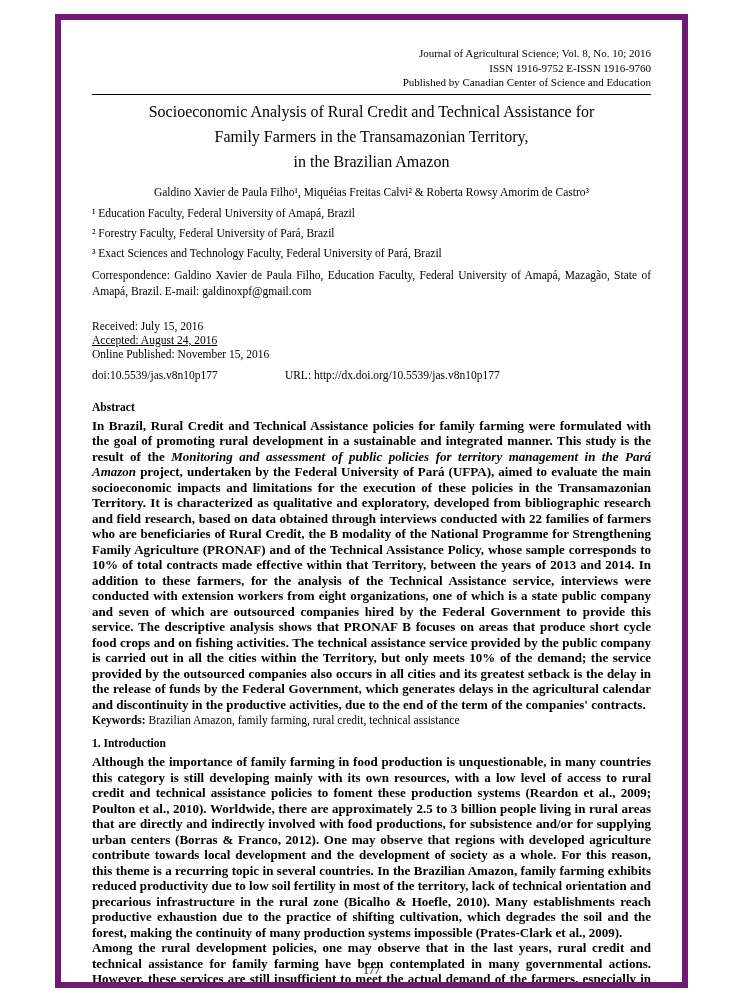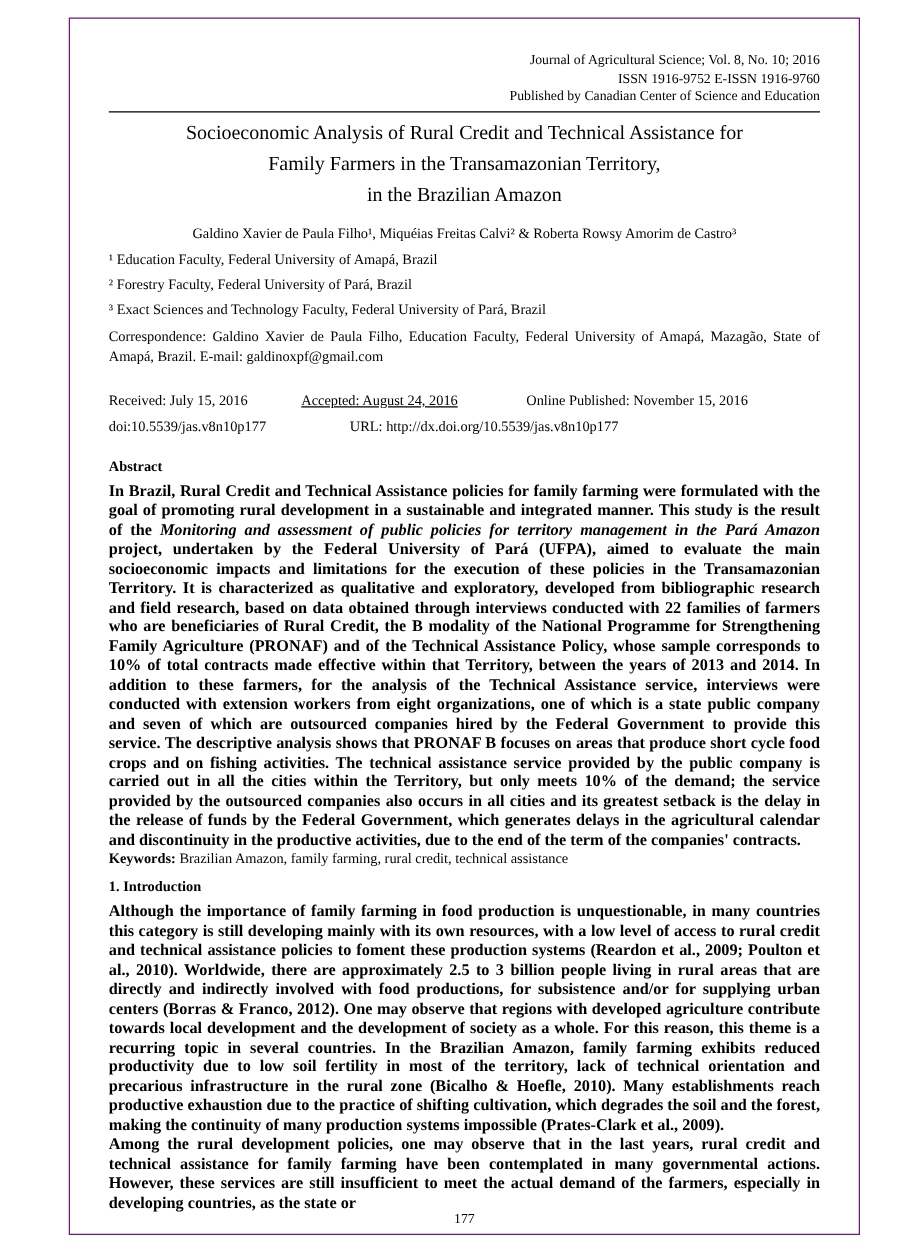--- a/index.html
+++ b/index.html
@@ -6,21 +6,21 @@
   html, body { width: 737px; height: 1000px; background: #ffffff; }
   body {
     font-family: "Liberation Serif", "DejaVu Serif", serif;
     color: #000;
     position: relative;
   }
   .frame {
     position: absolute;
     left: 55px; top: 14px;
     width: 633px; height: 974px;
-    border: 1px solid #701a75;
+    border: 6px solid #701a75;
     background: #fff;
     overflow: hidden;
   }
   .content { padding: 26px 31px 0 31px; }
 
   .journal-header { text-align: right; font-size: 11px; line-height: 14.5px; }
 
   .rule { border: 0; border-top: 1px solid #000; margin-top: 4px; height: 0; }
 
   .title {
@@ -31,21 +31,21 @@
   .authors { font-size: 11.5px; text-align: center; margin-top: 12px; }
 
   .affiliations { margin-top: 8px; }
   .affiliation { font-size: 11.5px; margin-top: 6px; line-height: 14px; }
 
   .correspondence {
     font-size: 11.5px; line-height: 16px;
     text-align: justify; margin-top: 7px;
   }
 
-  .dates-row { display: flex; font-size: 11.5px; margin-top: 20px; line-height: 14px; }
+  .dates-row { display: flex; font-size: 11.5px; margin-top: 20px; line-height: 14px; flex-direction: column; }
   .dates-row .col1 { width: 154px; }
   .dates-row .col2 { width: 180px; text-decoration: underline; }
 
   .doi-row { font-size: 11.5px; margin-top: 7px; line-height: 14px; }
   .doi-row .doi { display: inline-block; width: 190px; }
 
   .section-heading { font-size: 11.5px; font-weight: 700; margin-top: 18px; line-height: 15px; }
   .section-heading.intro { margin-top: 8px; }
 
   .para {

